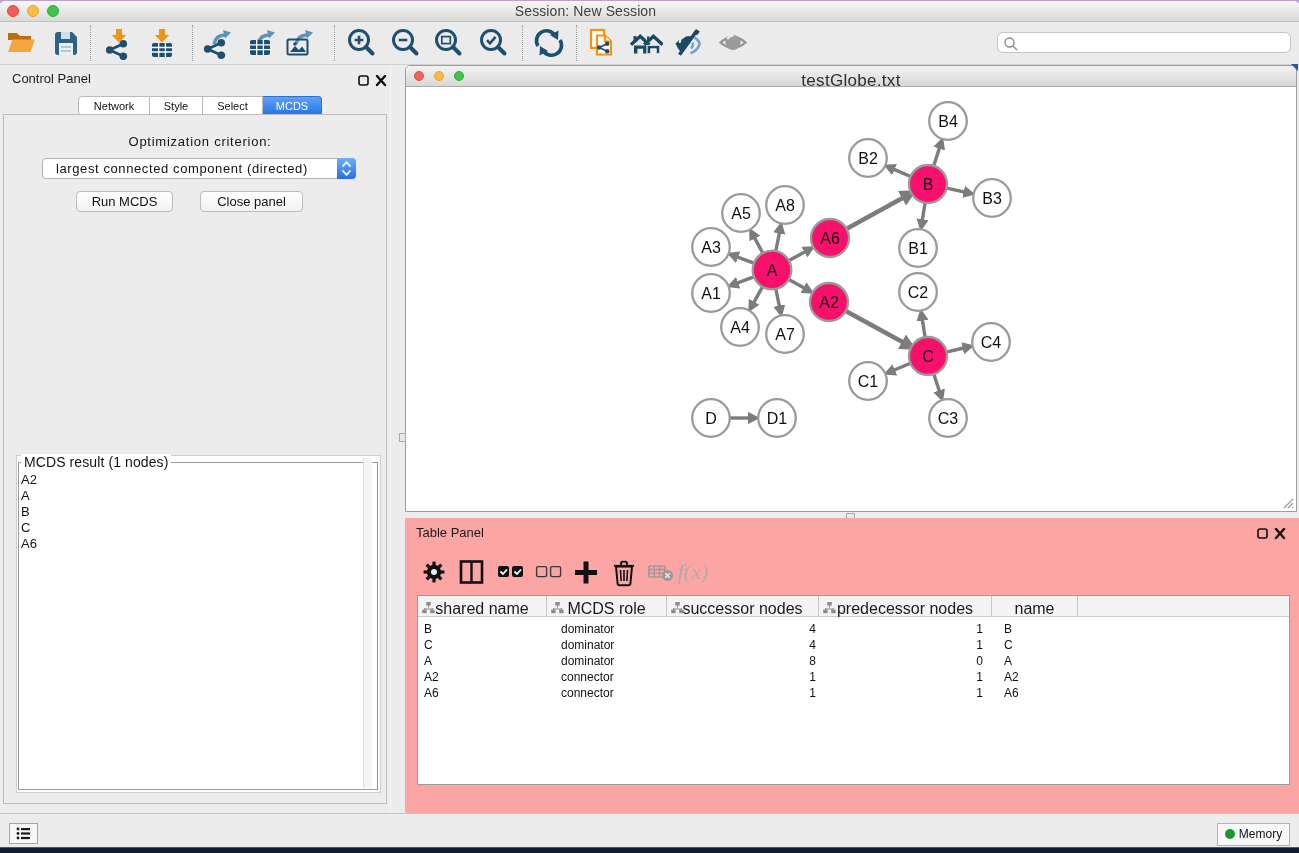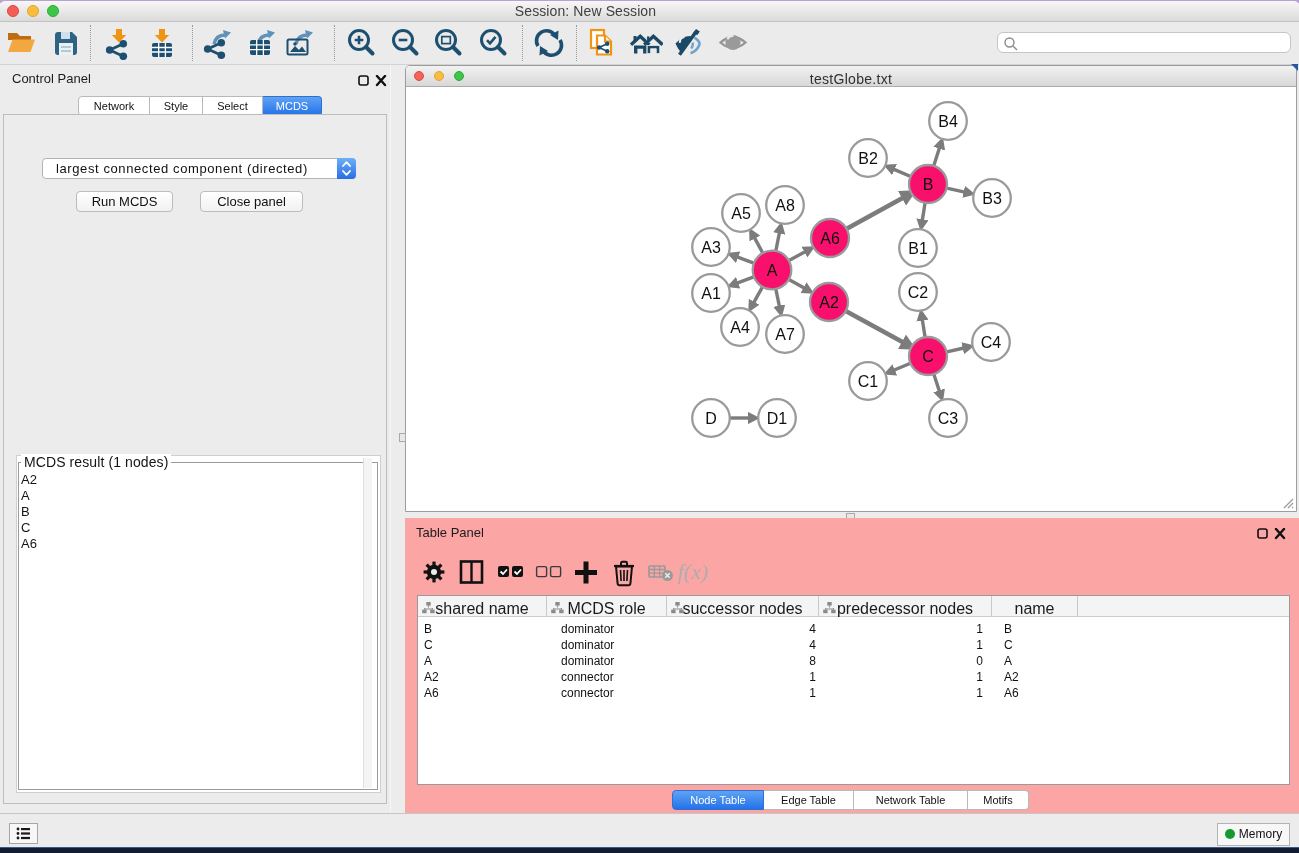--- a/index.html
+++ b/index.html
@@ -23,21 +23,21 @@
 #dropdown{top:93px;left:42px;width:314px;height:21px;background:#fff;border:1px solid #b3b3b3;border-radius:4px;font-size:13px;letter-spacing:0.6px;color:#111;line-height:19px;padding-left:13px}
 #dd-btn{top:-1px;right:-1px;width:19px;height:21px;border-radius:0 4px 4px 0;background:linear-gradient(#6cb0f8,#2b6de4)}
 .btn{height:21px;background:linear-gradient(#ffffff,#f1f1f1);border:1px solid #bcbcbc;border-radius:4px;font-size:13px;color:#111;text-align:center;line-height:19px}
 #groupbox{top:390px;left:16px;width:365px;height:338px;border:1px solid #cfcfcf;background:#fff}#gb-border{top:397px;left:18px;width:360px;height:328px;border:1px solid #9b9b9b}
 #gb-label{top:389px;left:21px;background:#ffffff;padding:0 3px;font-size:14px;letter-spacing:0.1px;color:#141414}
 #gb-list{top:407px;left:21px;width:346px;font-size:13px;color:#141414;line-height:16px}
 #gb-scroll{top:393px;right:18px;width:9px;height:330px;background:#f4f4f4;border-left:1px solid #e0e0e0}
 #netwin{top:65px;left:405px;width:892px;height:447px;background:#fff;border:1px solid #9c9c9c;border-radius:5px 5px 0 0}
 #nw-titlebar{top:0;left:0;width:890px;height:21px;background:linear-gradient(#f2f2f2,#d8d8d8);border-radius:4px 4px 0 0;border-bottom:1px solid #ababab}
 .tl2{border-radius:50%;width:10px;height:10px;top:5px}
-#nw-title{top:5px;left:0;width:890px;text-align:center;font-size:14px;letter-spacing:0.3px;color:#303030}
+#nw-title{top:5px;left:0;width:890px;text-align:center;font-size:17px;letter-spacing:0.3px;color:#303030}
 #tp{top:518px;left:405px;width:894px;height:295px;background:#fca5a5}
 #tp-toolbar{top:40px;left:0px;height:40px}
 #ttable{top:77px;left:12px;width:873px;height:190px;background:#fff;border:1px solid #9a9a9a}
 .thdr{height:21px;background:#f4f4f4;border-bottom:1px solid #cccccc;display:flex;font-size:16px;color:#1a1a1a}
 .thc{border-right:1px solid #c9c9c9;text-align:center;line-height:26px;position:relative}
 .trow{height:16px;font-size:12px;color:#111}
 .trc{position:absolute}
 #bottomtabs{top:272px;left:267px}
 #statusbar{top:813px;left:0;width:1299px;height:34px;background:#ececec;border-top:1px solid #c6c6c6}
 #wp-bottom{top:847px;left:0;width:1299px;height:6px;background:#111c33;border-top:1px solid #3c5a85}
@@ -178,20 +178,21 @@
         <rect x="1" y="1" width="9" height="9" rx="2" fill="none" stroke="#111" stroke-width="1.6"></rect>
         <path d="M19 1 L27 10 M27 1 L19 10" stroke="#111" stroke-width="2.4" stroke-linecap="round"></path>
       </svg></div>
  <div class="abs tabrow" style="top:31px;left:78px">
   <div class="tab first" style="width:72px">Network</div>
   <div class="tab" style="width:53px">Style</div>
   <div class="tab" style="width:60px">Select</div>
   <div class="tab sel last" style="width:59px">MCDS</div>
  </div>
  <div class="abs" id="cp-inner"></div>
+ <div class="abs" id="opt-label">Optimization criterion:</div>
  <div class="abs" id="dropdown">largest connected component (directed)
    <div class="abs" id="dd-btn"><svg width="19" height="21" viewBox="0 0 19 21">
           <path d="M6 8 L9.5 4.2 L13 8" fill="none" stroke="#fff" stroke-width="1.8" stroke-linecap="round" stroke-linejoin="round"></path>
           <path d="M6 13 L9.5 16.8 L13 13" fill="none" stroke="#fff" stroke-width="1.8" stroke-linecap="round" stroke-linejoin="round"></path>
         </svg></div>
  </div>
  <div class="abs btn" style="top:126px;left:76px;width:97px">Run MCDS</div>
  <div class="abs btn" style="top:126px;left:200px;width:103px">Close panel</div>
  <div class="abs" id="groupbox"></div>
  <div class="abs" id="gb-border"></div>
@@ -412,26 +413,20 @@
         </div>
         <div class="abs trow" style="top:69px;left:0;width:871px">
           <span class="trc" style="left:6px">A6</span>
           <span class="trc" style="left:143px">connector</span>
           <span class="trc" style="left:330px;width:68px;text-align:right">1</span>
           <span class="trc" style="left:500px;width:65px;text-align:right">1</span>
           <span class="trc" style="left:586px">A6</span>
         </div>
       </div>
  </div>
- <div class="abs tabrow" id="bottomtabs">
-  <div class="tab sel first" style="width:92px">Node Table</div>
-  <div class="tab" style="width:90px">Edge Table</div>
-  <div class="tab" style="width:114px">Network Table</div>
-  <div class="tab last" style="width:61px">Motifs</div>
- </div>
 </div>
 
 <div class="abs" id="statusbar">
  <div class="abs" id="listbtn"><svg width="27" height="19" viewBox="0 0 27 19">
         <g fill="#1a1a1a">
           <circle cx="8" cy="5" r="1.4"></circle>
           <circle cx="8" cy="9.5" r="1.4"></circle>
           <circle cx="8" cy="14" r="1.4"></circle>
           <rect x="11" y="4" width="9" height="2.2"></rect>
           <rect x="11" y="8.4" width="9" height="2.2"></rect>

